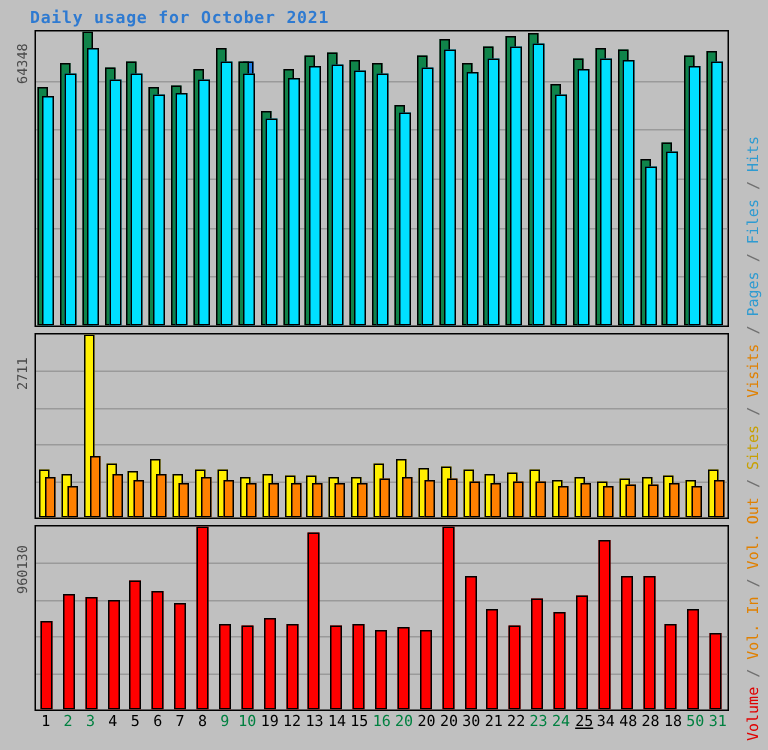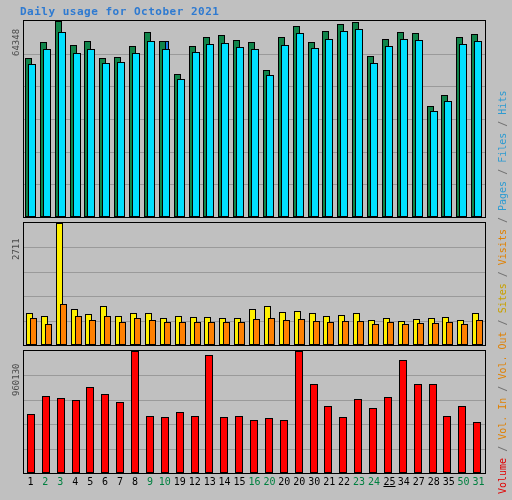--- a/index.html
+++ b/index.html
@@ -534,22 +534,22 @@
       <div class="daylabel weekend" style="left: 238.968px; width: 14.9355px;">20</div>
       <div class="daylabel" style="left: 253.903px; width: 14.9355px;">20</div>
       <div class="daylabel" style="left: 268.839px; width: 14.9355px;">20</div>
       <div class="daylabel" style="left: 283.774px; width: 14.9355px;">30</div>
       <div class="daylabel" style="left: 298.71px; width: 14.9355px;">21</div>
       <div class="daylabel" style="left: 313.645px; width: 14.9355px;">22</div>
       <div class="daylabel weekend" style="left: 328.581px; width: 14.9355px;">23</div>
       <div class="daylabel weekend" style="left: 343.516px; width: 14.9355px;">24</div>
       <div class="daylabel" style="left: 359px; width: 14.9355px; text-decoration: underline;">25</div>
       <div class="daylabel" style="left: 373.387px; width: 14.9355px;">34</div>
-      <div class="daylabel" style="left: 388.323px; width: 14.9355px;">27</div>
+      <div class="daylabel" style="left: 388.323px; width: 14.9355px;">48</div>
       <div class="daylabel" style="left: 403.258px; width: 14.9355px;">28</div>
-      <div class="daylabel" style="left: 418.194px; width: 14.9355px;">35</div>
+      <div class="daylabel" style="left: 418.194px; width: 14.9355px;">18</div>
       <div class="daylabel weekend" style="left: 433.129px; width: 14.9355px;">50</div>
       <div class="daylabel weekend" style="left: 448.065px; width: 14.9355px;">31</div>
     </div>
 
   <div id="legend"><span class="lg-vol">Volume</span><span class="lg-sep"> / </span><span class="lg-volin">Vol. In</span><span class="lg-sep"> / </span><span class="lg-volout">Vol. Out</span><span class="lg-sep"> / </span><span class="lg-sites">Sites</span><span class="lg-sep"> / </span><span class="lg-visits">Visits</span><span class="lg-sep"> / </span><span class="lg-pages">Pages</span><span class="lg-sep"> / </span><span class="lg-files">Files</span><span class="lg-sep"> / </span><span class="lg-hits">Hits</span></div>
 
 </div>
 
 </body></html>

